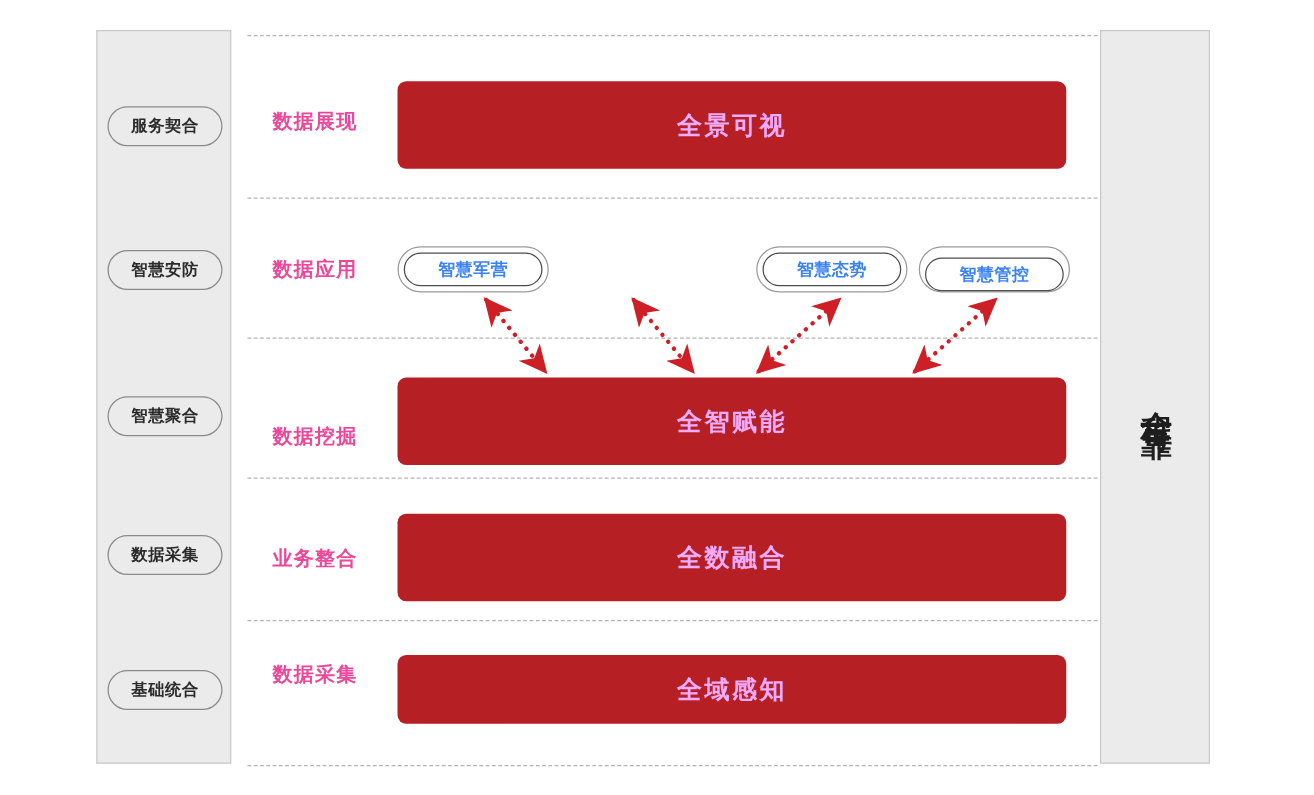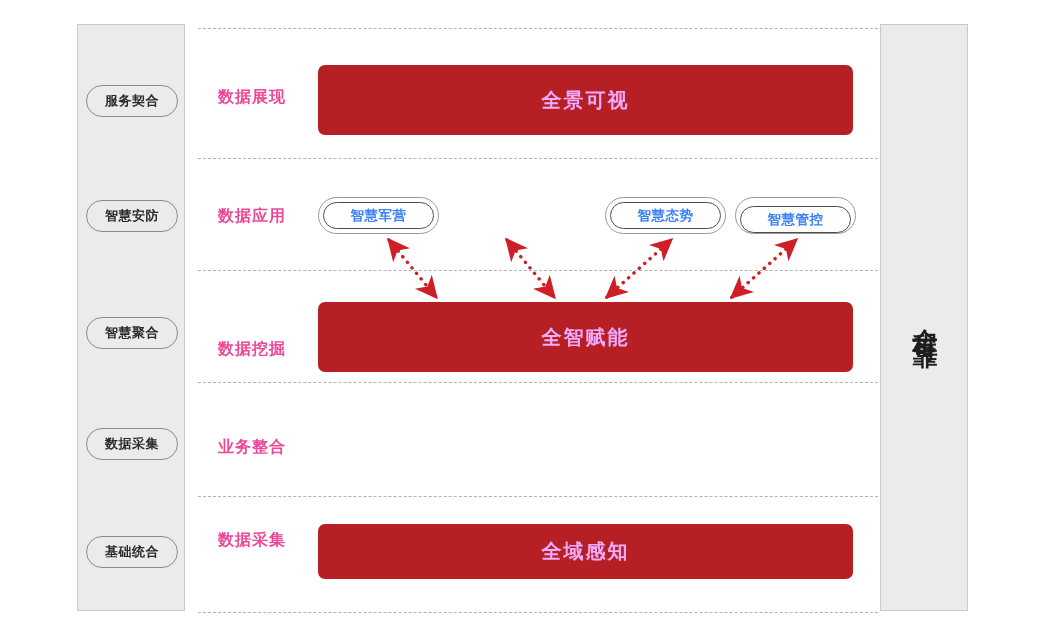--- a/index.html
+++ b/index.html
@@ -186,20 +186,23 @@
   <div class="row-label" style="top:339px;">数据挖掘</div>
   <div class="row-label" style="top:437px;">业务整合</div>
   <div class="row-label" style="top:530px;">数据采集</div>
 
   <div class="red-bar" style="top:65px;  height:70px;">
       <span>全景可视</span>
     </div>
   <div class="red-bar" style="top:302px; height:70px;">
       <span>全智赋能</span>
     </div>
+  <div class="red-bar" style="top:411px; height:70px;">
+      <span>全数融合</span>
+    </div>
   <div class="red-bar" style="top:524px; height:55px;">
       <span>全域感知</span>
     </div>
 
   <div class="app-pill" style="left:318px;">
     <div class="app-pill-inner">
         <span>智慧军营</span>
       </div>
   </div>
   <div class="app-pill" style="left:605px;">

